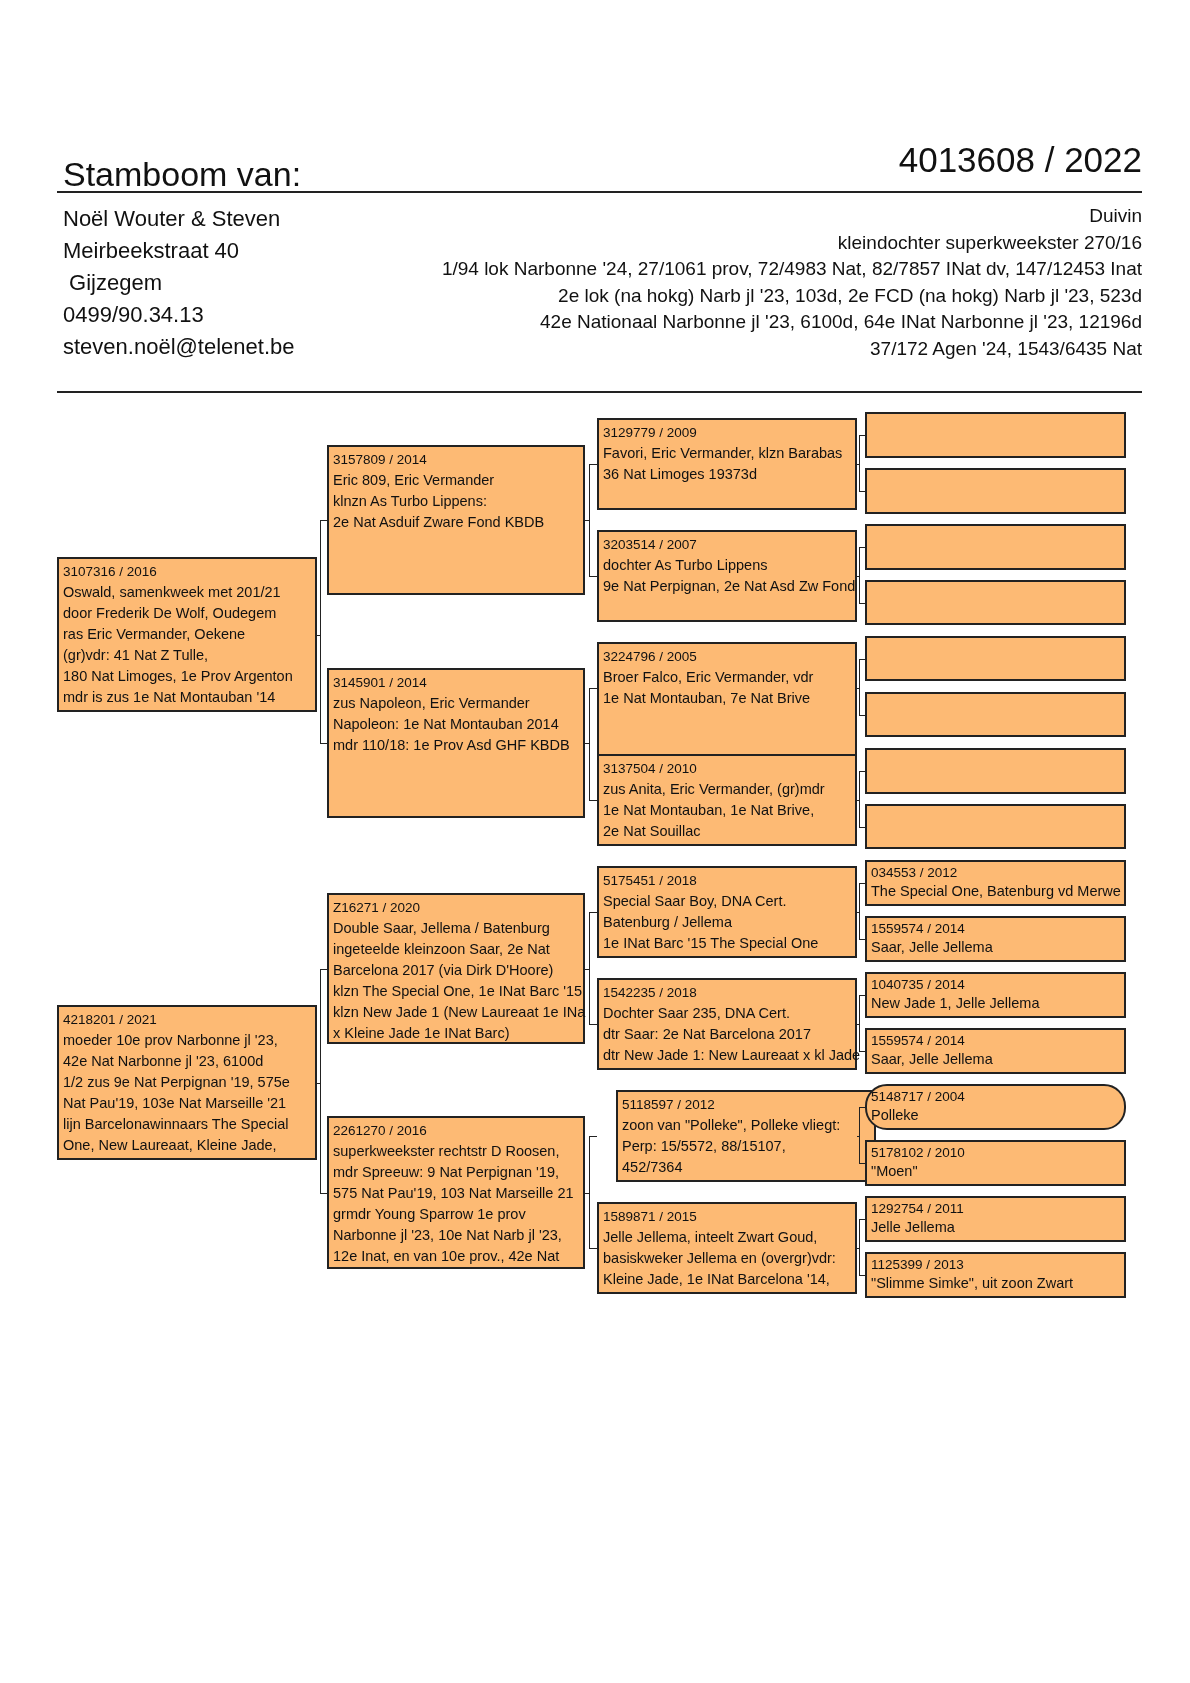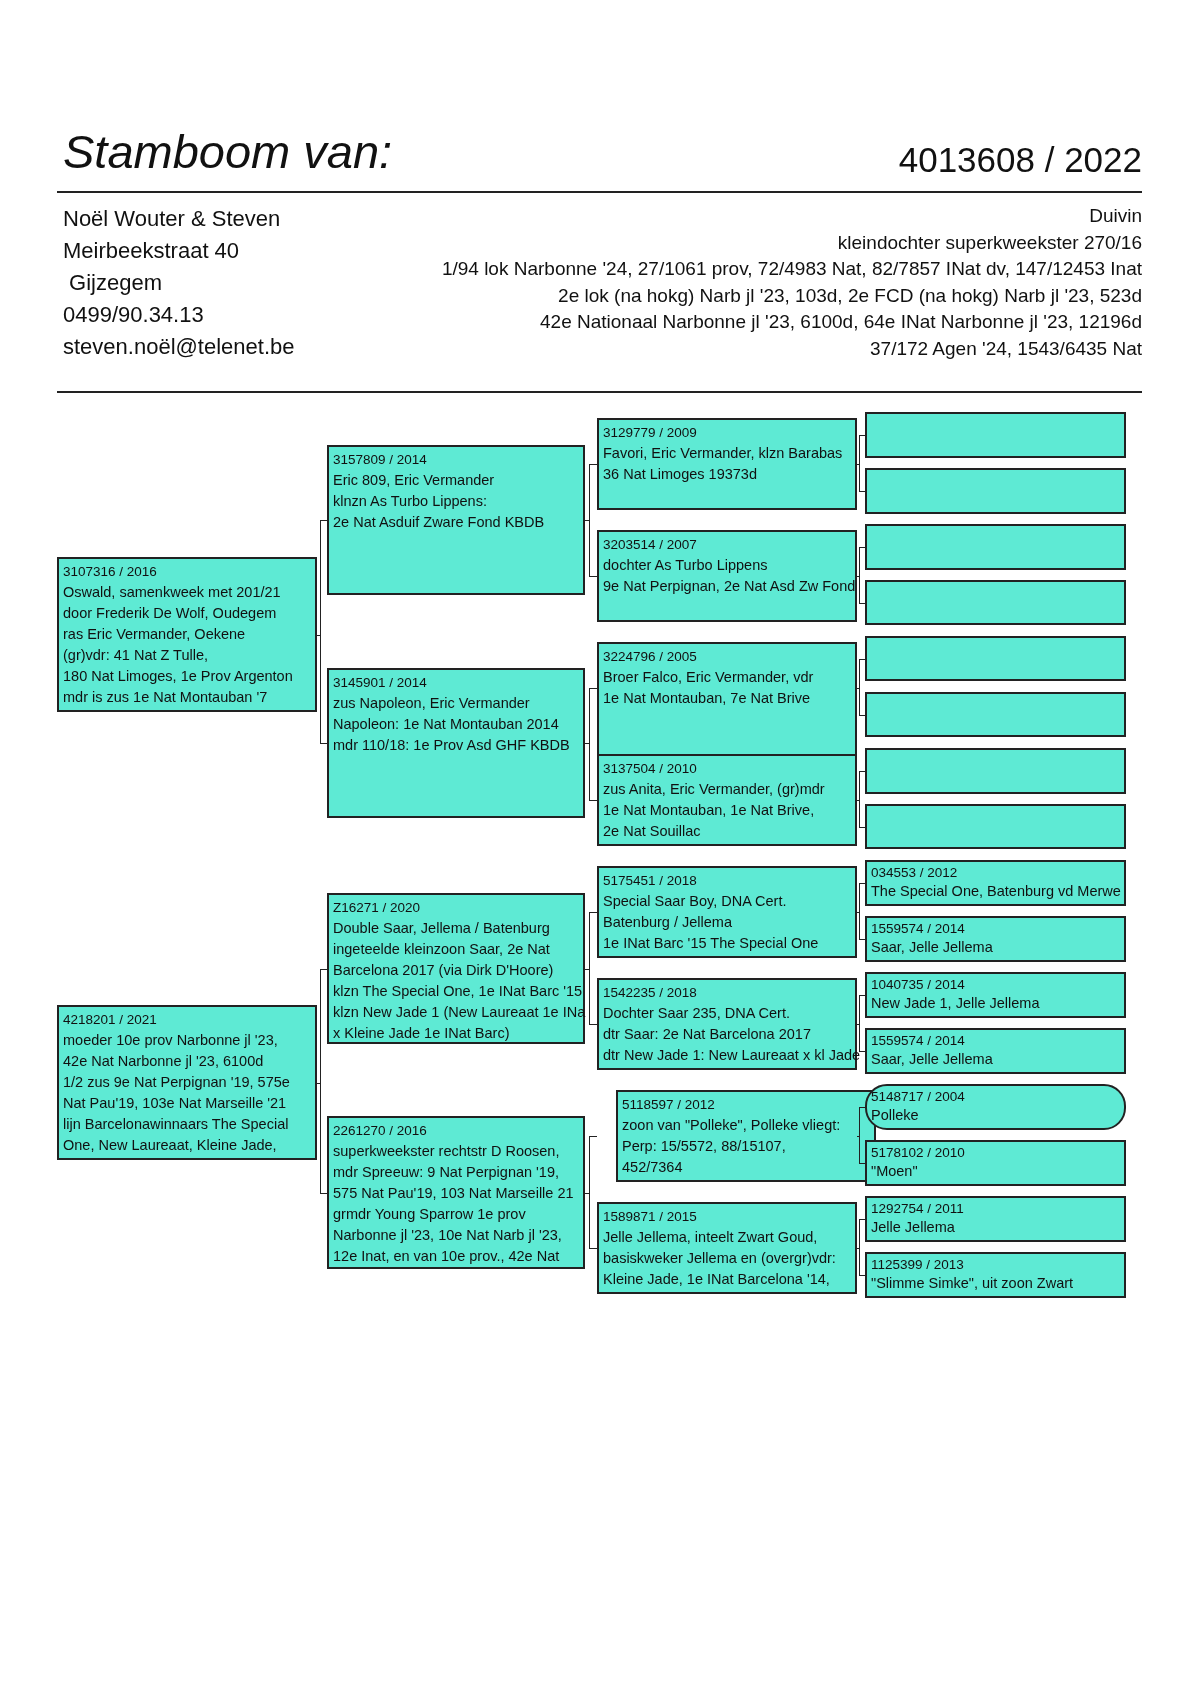--- a/index.html
+++ b/index.html
@@ -1,26 +1,26 @@
 <!DOCTYPE html>
 <html><head>
 <meta charset="utf-8">
 <style>
   html, body { margin:0; padding:0; background:#fff; }
   body { width:1190px; height:1683px; position:relative; overflow:hidden;
          font-family:"Liberation Sans", sans-serif; color:#111; }
   .abs { position:absolute; }
-  .title { left:63px; top:132px; font-size:47px; line-height:40px;font-style:italic; }
+  .title { left:63px; top:154px; font-size:34px; line-height:40px; }
   .ringno { right:48px; top:140px; font-size:35px; line-height:40px; }
   .rule { left:57px; width:1085px; height:0; border-top:2px solid #222; }
   .owner { left:63px; top:203px; font-size:22px; line-height:32px; }
   .owner div { white-space:nowrap; }
   .info { right:48px; top:203px; font-size:19px; line-height:26.5px; text-align:right; }
   .info div { white-space:nowrap; }
-  .box { position:absolute; border:2px solid #222; box-sizing:border-box; background:#5eead4;
+  .box { position:absolute; border:2px solid #222; box-sizing:border-box; background:#fdba74;
          font-size:14px; line-height:21px; padding:2px 4px; overflow:visible; white-space:nowrap; }
   .box .ring { font-size:13.5px; }
   .box .line { font-size:14.5px; }
   .conn { position:absolute; border:1px solid #222; border-right:none; box-sizing:border-box; }
   .stub { position:absolute; height:0; border-top:1px solid #222; }
 </style>
 </head>
 <body>
 
 <div class="abs title">Stamboom van:</div>
@@ -46,21 +46,21 @@
 <div class="abs rule" style="top:391px;"></div>
 
 <div id="tree">
     <div class="box" style="left: 57px; top: 557px; width: 260px; height: 155px;">
       <div class="ring">3107316 / 2016</div>
       <div class="line">Oswald, samenkweek met 201/21</div>
       <div class="line">door Frederik De Wolf, Oudegem</div>
       <div class="line">ras Eric Vermander, Oekene</div>
       <div class="line">(gr)vdr: 41 Nat Z Tulle,</div>
       <div class="line">180 Nat Limoges, 1e Prov Argenton</div>
-      <div class="line">mdr is zus 1e Nat Montauban '7</div>
+      <div class="line">mdr is zus 1e Nat Montauban '14</div>
     </div>
     <div class="box" style="left: 57px; top: 1005px; width: 260px; height: 155px;">
       <div class="ring">4218201 / 2021</div>
       <div class="line">moeder 10e prov Narbonne jl '23,</div>
       <div class="line">42e Nat Narbonne jl '23, 6100d</div>
       <div class="line">1/2 zus 9e Nat Perpignan '19, 575e</div>
       <div class="line">Nat Pau'19, 103e Nat Marseille '21</div>
       <div class="line">lijn Barcelonawinnaars The Special</div>
       <div class="line">One, New Laureaat, Kleine Jade,</div>
     </div>

